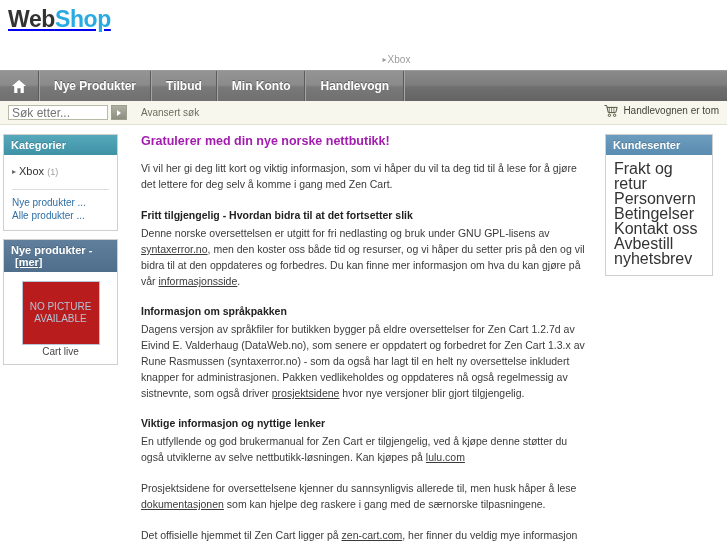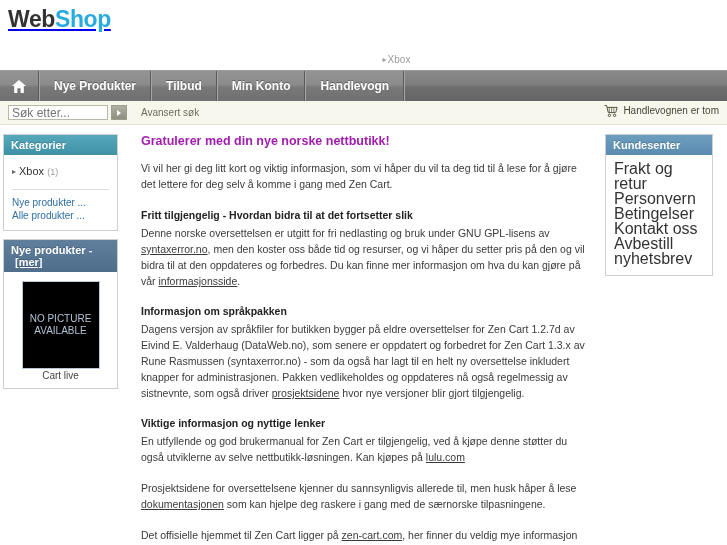--- a/index.html
+++ b/index.html
@@ -212,24 +212,24 @@
     display: block;
     color: #2f6fa5;
     text-decoration: none;
     font-size: 10px;
     line-height: 13px;
   }
 
   .prod-box-body { padding: 9px 8px 7px 8px; text-align: center; }
   .no-picture {
     width: 78px;
-    height: 88px;
+    height: 64px;
     margin: 0 auto;
     border: 1px solid #b8c6d8;
-    background: #000000;
+    background: #b91c1c;
     color: #b3c3d6;
     font-size: 10px;
     line-height: 12px;
     display: flex;
     flex-direction: column;
     align-items: center;
     justify-content: center;
     box-sizing: border-box;
   }
   .prod-name {

